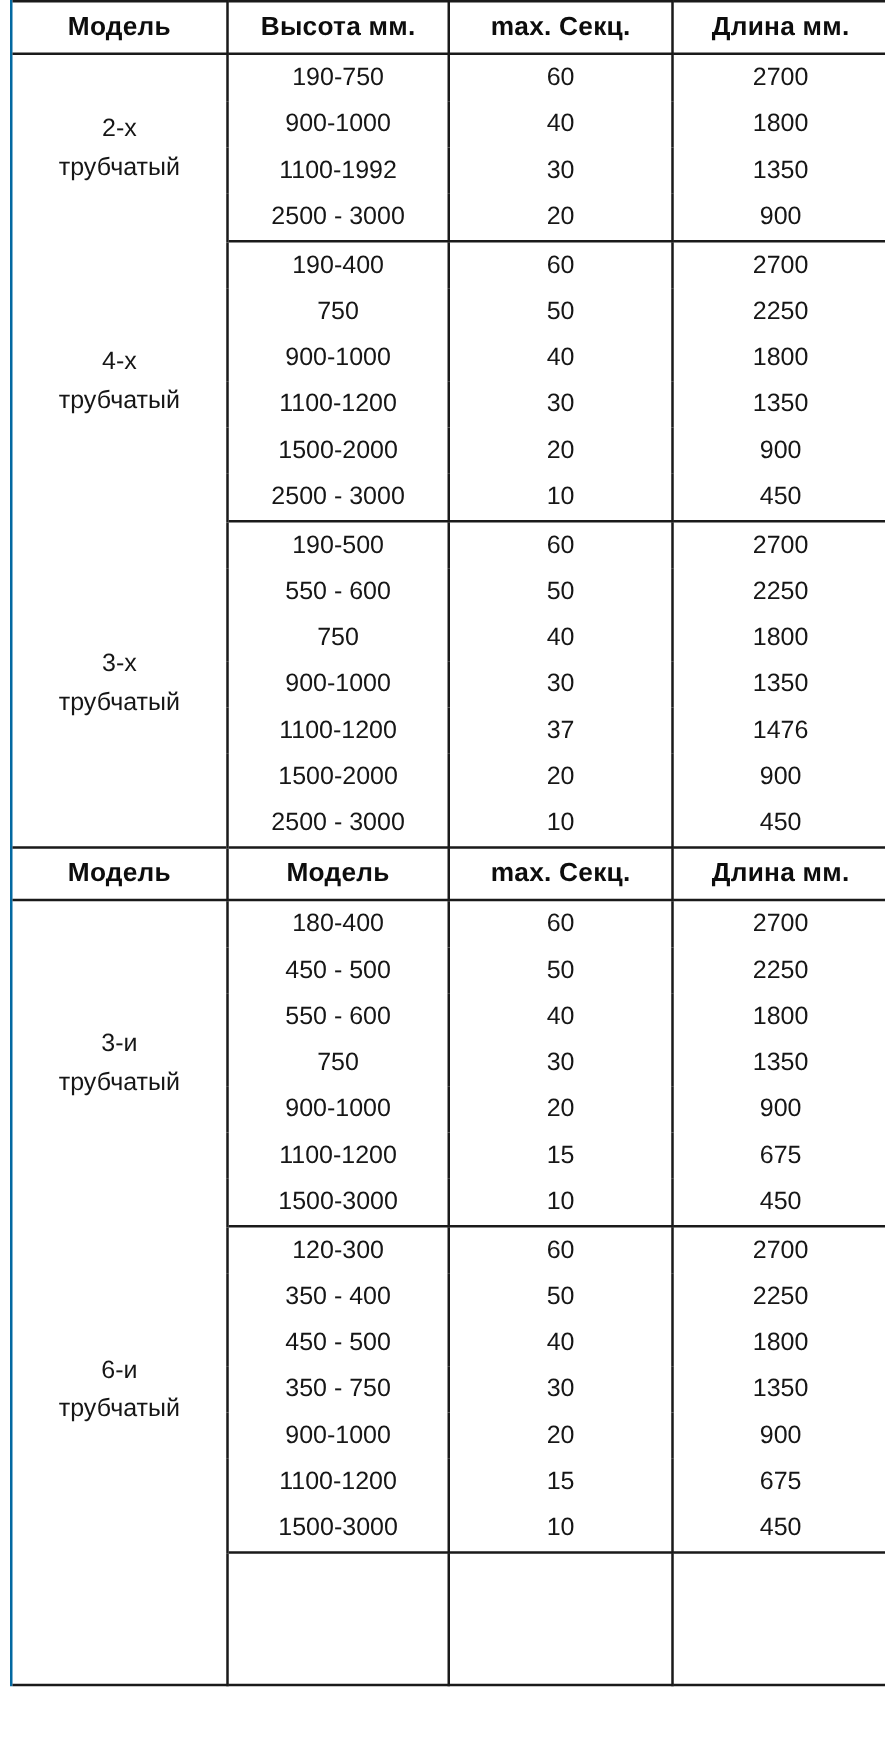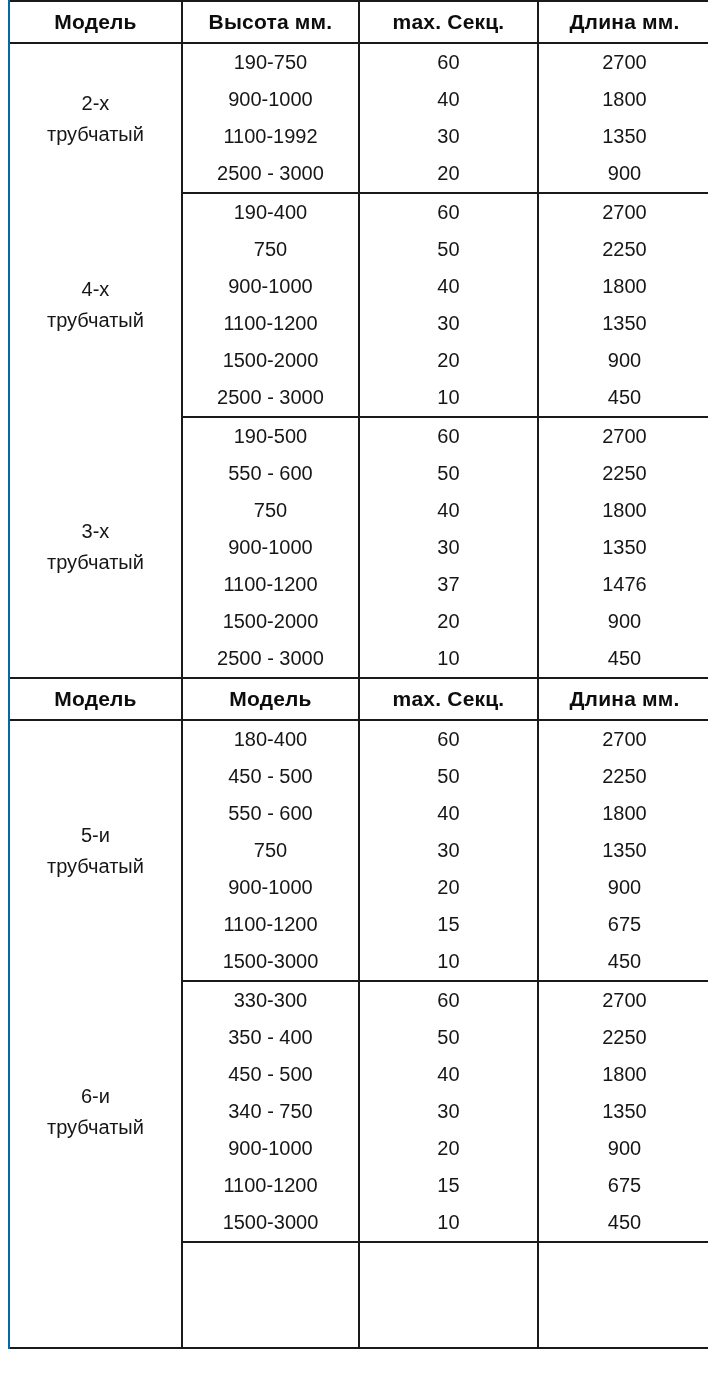--- a/index.html
+++ b/index.html
@@ -211,21 +211,21 @@
             <td>450</td>
           </tr>
           <tr class="hdr-row">
             <td class="sep-r">Модель</td>
             <td class="sep-r">Модель</td>
             <td class="sep-r">max. Секц.</td>
             <td>Длина мм.</td>
           </tr>
           <tr class="data-row grp-first">
             <td class="model-cell" rowspan="7">
-              <span class="m-line">5-и</span>
+              <span class="m-line">3-и</span>
               <span class="m-line">трубчатый</span>
             </td>
             <td class="sep-r">180-400</td>
             <td class="sep-r">60</td>
             <td>2700</td>
           </tr>
           <tr class="data-row">
             <td class="sep-r">450 - 500</td>
             <td class="sep-r">50</td>
             <td>2250</td>
@@ -253,36 +253,36 @@
           <tr class="data-row grp-end">
             <td class="sep-r">1500-3000</td>
             <td class="sep-r">10</td>
             <td>450</td>
           </tr>
           <tr class="data-row grp-first">
             <td class="model-cell" rowspan="7">
               <span class="m-line">6-и</span>
               <span class="m-line">трубчатый</span>
             </td>
-            <td class="sep-r">330-300</td>
+            <td class="sep-r">120-300</td>
             <td class="sep-r">60</td>
             <td>2700</td>
           </tr>
           <tr class="data-row">
             <td class="sep-r">350 - 400</td>
             <td class="sep-r">50</td>
             <td>2250</td>
           </tr>
           <tr class="data-row">
             <td class="sep-r">450 - 500</td>
             <td class="sep-r">40</td>
             <td>1800</td>
           </tr>
           <tr class="data-row">
-            <td class="sep-r">340 - 750</td>
+            <td class="sep-r">350 - 750</td>
             <td class="sep-r">30</td>
             <td>1350</td>
           </tr>
           <tr class="data-row">
             <td class="sep-r">900-1000</td>
             <td class="sep-r">20</td>
             <td>900</td>
           </tr>
           <tr class="data-row">
             <td class="sep-r">1100-1200</td>

